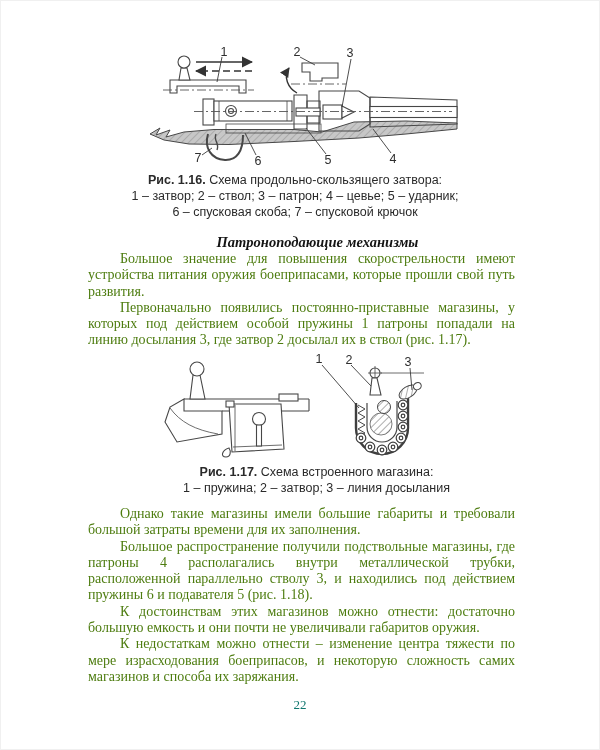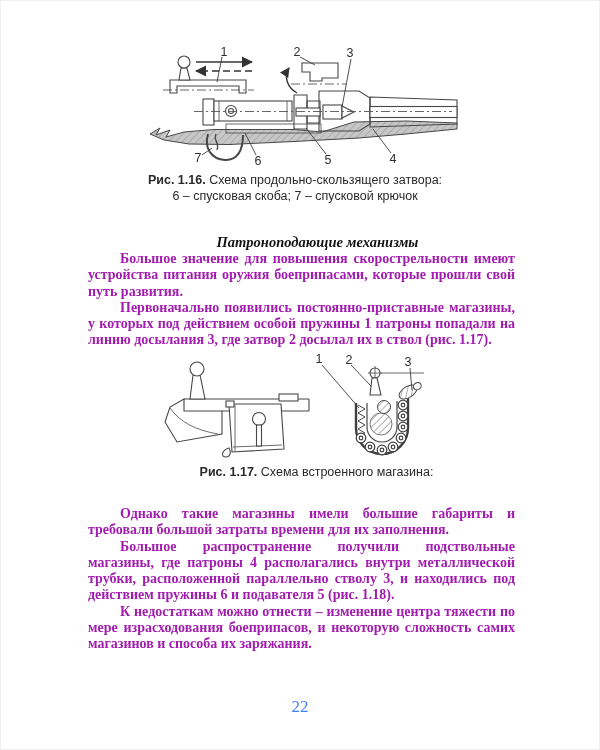--- a/index.html
+++ b/index.html
@@ -15,26 +15,26 @@
     line-height:16px; color:#2a2a2a;
   }
   .fig-label { font-weight:bold; }
   .section-heading {
     position:absolute; left:87px; width:427px;
     font-size:14.5px; font-weight:bold; font-style:italic;
     text-indent:32px; color:#141414;text-align:center;
   }
   .body-text {
     position:absolute; left:87px; width:427px;
-    font-size:14px; line-height:16.3px; text-align:justify; color:#a21caf;font-weight:bold;
+    font-size:14px; line-height:16.3px; text-align:justify; color:#4d7c0f;
   }
   .body-text p { margin:0; text-indent:32px; }
   .page-number {
     position:absolute; left:0; right:0; text-align:center;
-    font-size:17px; color:#3b82f6;
+    font-size:13px; color:#0f766e;
   }
   svg .ln { stroke:#474747; stroke-width:1.1; fill:none; }
   svg .thin { stroke:#474747; stroke-width:0.8; fill:none; }
   svg .cl { stroke:#555; stroke-width:0.9; fill:none; stroke-dasharray:9 3 2 3; }
   svg .lead { stroke:#3a3a3a; stroke-width:0.9; fill:none; }
   svg text.callout {
     font-family:"Liberation Sans", sans-serif; font-size:12.5px; fill:#2e2e2e;
     text-anchor:middle;
   }
   svg .wh { fill:#ffffff; stroke:#474747; stroke-width:1.1; }
@@ -131,20 +131,21 @@
     <text class="callout" x="184" y="119">5</text>
     <text class="callout" x="114" y="120">6</text>
     <text class="callout" x="54" y="117">7</text>
   </svg>
 
   <div class="figure-caption" style="top:171px;">
     <div>
       <span class="fig-label">Рис. 1.16.</span>
       <span>Схема продольно-скользящего затвора:</span>
     </div>
+    <div>1 – затвор; 2 – ствол; 3 – патрон; 4 – цевье; 5 – ударник;</div>
     <div>6 – спусковая скоба; 7 – спусковой крючок</div>
   </div>
 
   <div class="section-heading" style="top:233px;">Патроноподающие механизмы</div>
 
   <div class="body-text" style="top:250px;">
     <p>Большое значение для повышения скорострельности имеют устройства питания оружия боеприпасами, которые прошли свой путь развития.</p>
     <p>Первоначально появились постоянно-приставные магазины, у которых под действием особой пружины 1 патроны попадали на линию досылания 3, где затвор 2 досылал их в ствол (рис. 1.17).</p>
   </div>
 
@@ -214,23 +215,25 @@
     <text class="callout" x="159" y="15">1</text>
     <text class="callout" x="189" y="16">2</text>
     <text class="callout" x="248" y="18">3</text>
   </svg>
 
   <div class="figure-caption" style="top:463px;margin-left:43px;">
     <div>
       <span class="fig-label">Рис. 1.17.</span>
       <span>Схема встроенного магазина:</span>
     </div>
+    <div>1 – пружина; 2 – затвор; 3 – линия досылания</div>
   </div>
 
   <div class="body-text" style="top:505px;">
     <p>Однако такие магазины имели большие габариты и требовали большой затраты времени для их заполнения.</p>
     <p>Большое распространение получили подствольные магазины, где патроны 4 располагались внутри металлической трубки, расположенной параллельно стволу 3, и находились под действием пружины 6 и подавателя 5 (рис. 1.18).</p>
+    <p>К достоинствам этих магазинов можно отнести: достаточно большую емкость и они почти не увеличивали габаритов оружия.</p>
     <p>К недостаткам можно отнести – изменение центра тяжести по мере израсходования боеприпасов, и некоторую сложность самих магазинов и способа их заряжания.</p>
   </div>
 
   <div class="page-number" style="top:696px;">22</div>
 
 </div>
 
 </body></html>

